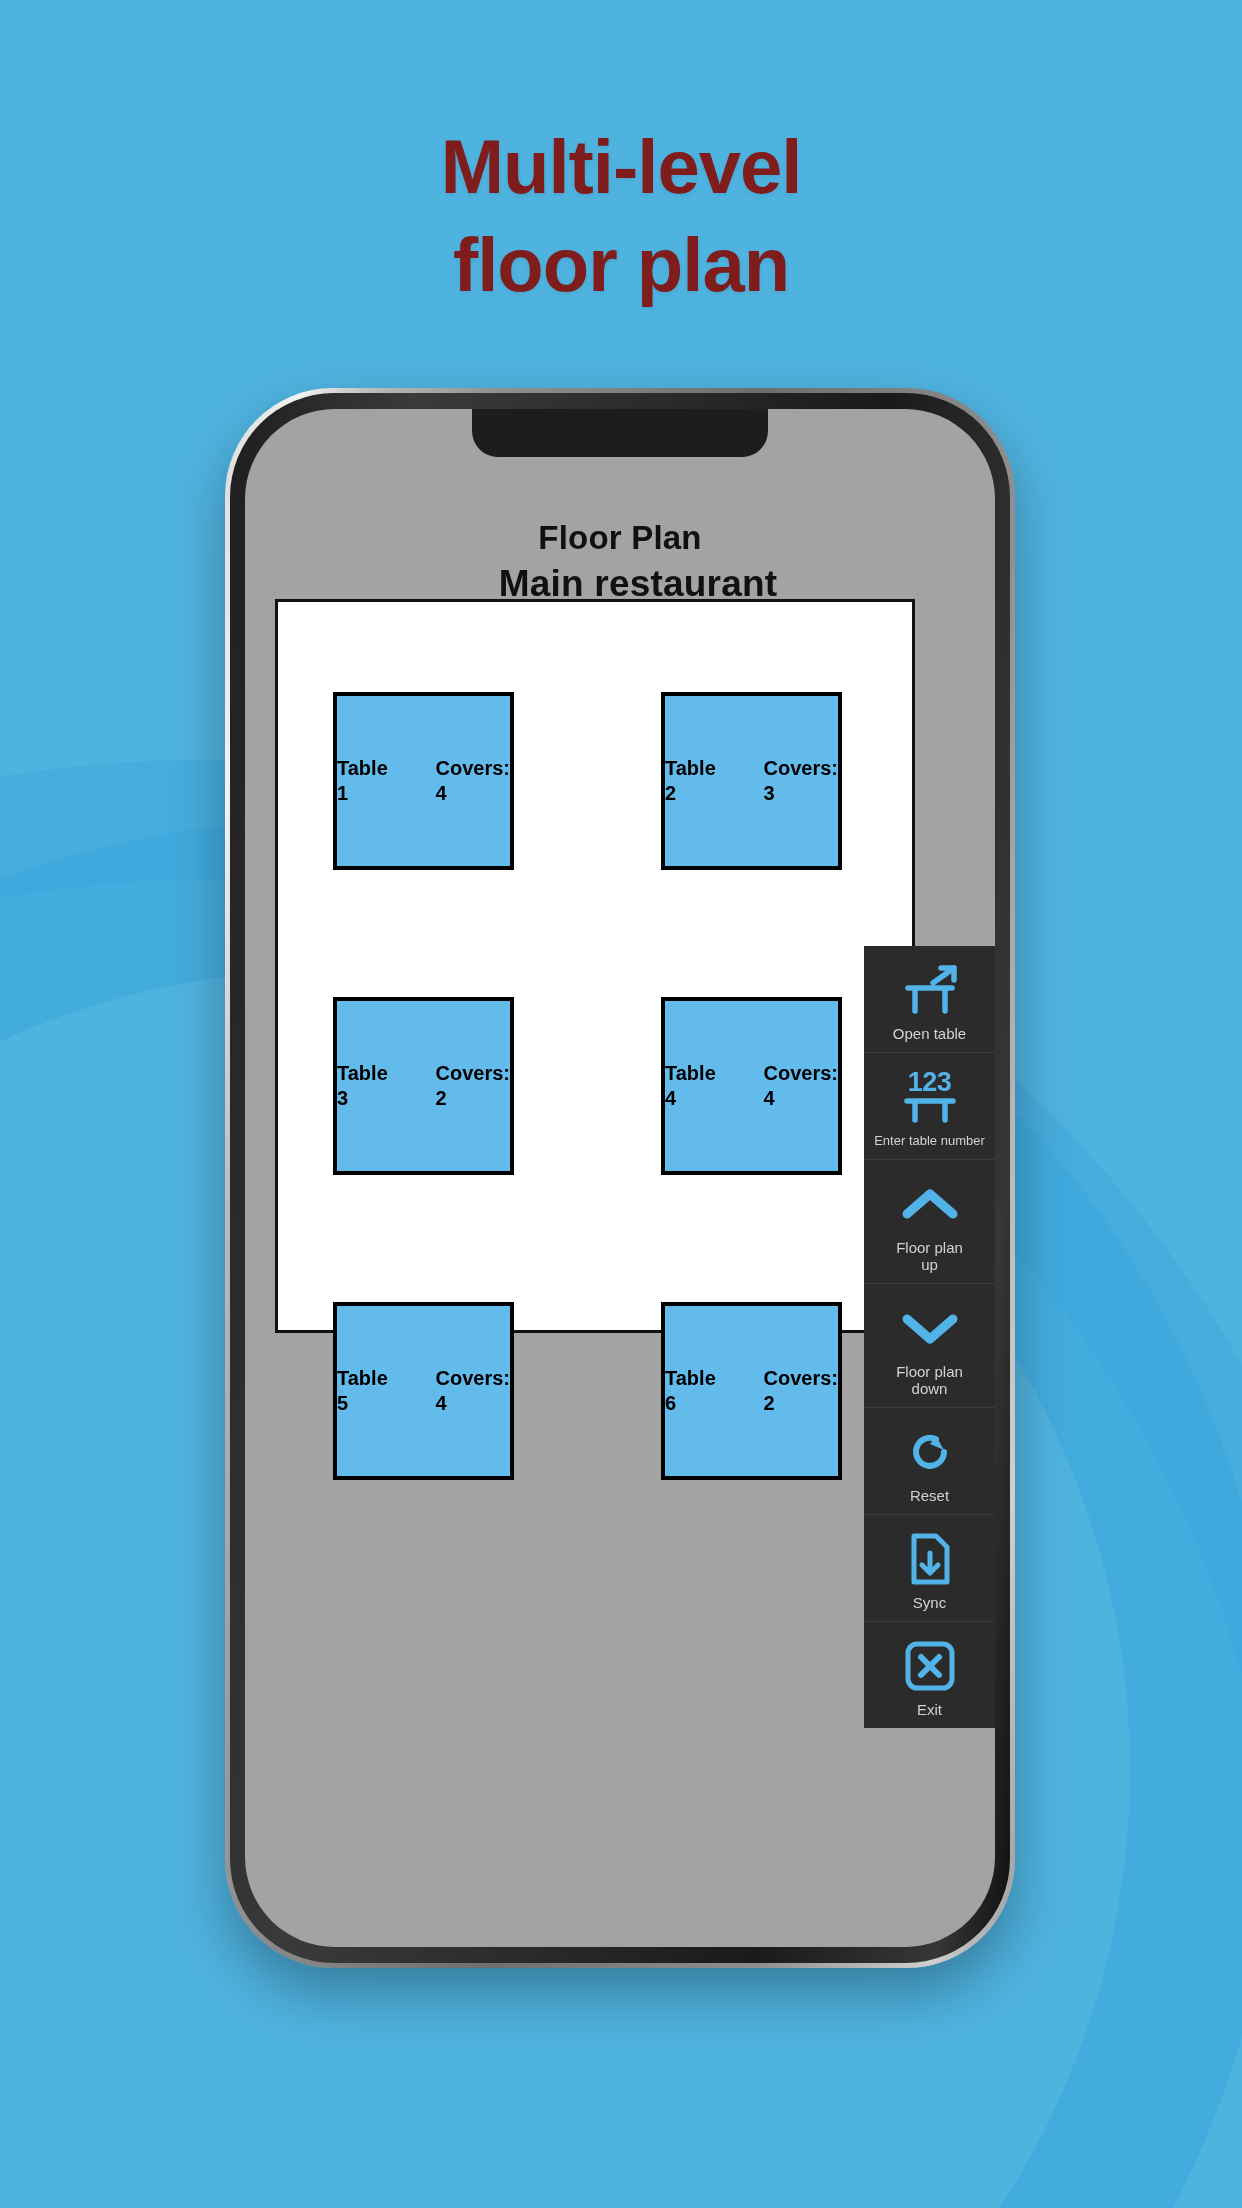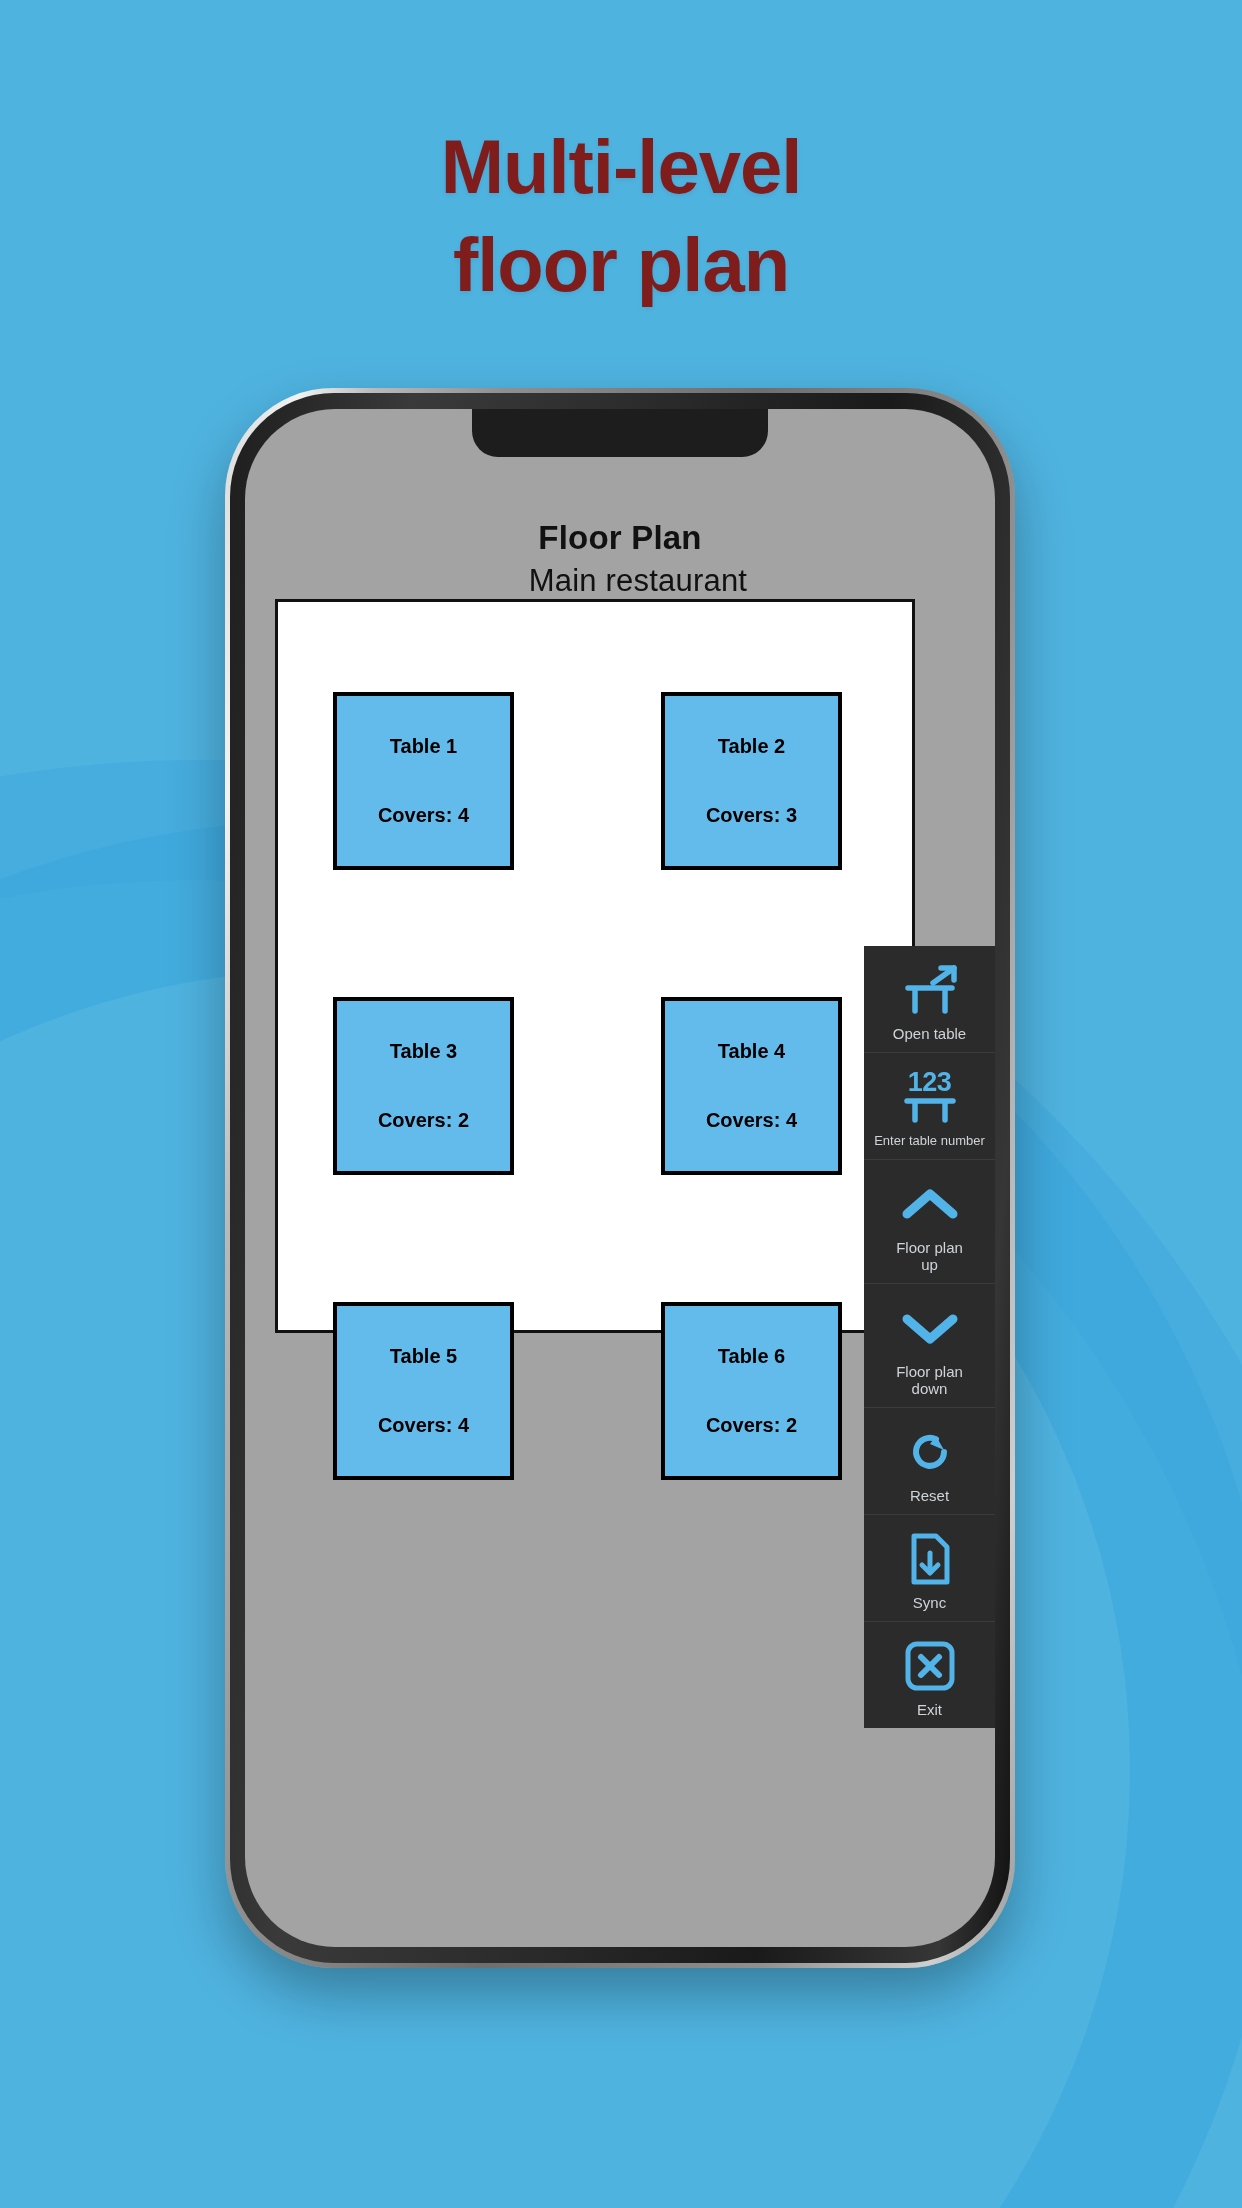--- a/index.html
+++ b/index.html
@@ -75,39 +75,39 @@
   }
 
   
   .app-header{
     position:absolute; z-index:3;
     top:110px; left:0; right:0;
     text-align:center;
     color:#111;
   }
   .app-title{ font-size:33px; font-weight:bold; letter-spacing:.2px; }
-  .app-sub{ font-size:31px; font-weight:normal; margin-top:6px; letter-spacing:.2px;padding-left:36px; }
+  .app-sub{ font-size:37px; font-weight:bold; margin-top:6px; letter-spacing:.2px;padding-left:36px; }
 
   
   .canvas{
     position:absolute; z-index:2;
     left:30px; top:190px;
     width:640px; height:734px;
     background:#ffffff;
     border:3px solid #111;
   }
   .tables{
     position:absolute; inset:0;
   }
   .tbl{
     position:absolute;
     width:181px; height:178px;
     background:#63bbec;
     border:4px solid #000;
-    display:flex; flex-direction:column;
+    display:flex; flex-direction:row;
     align-items:center; justify-content:center;
     color:#000;
     font-size:20px;
     font-weight:bold;
     line-height:25px;
     gap:44px;
   }
   .tbl .cov{ font-weight:bold; }
 
   

